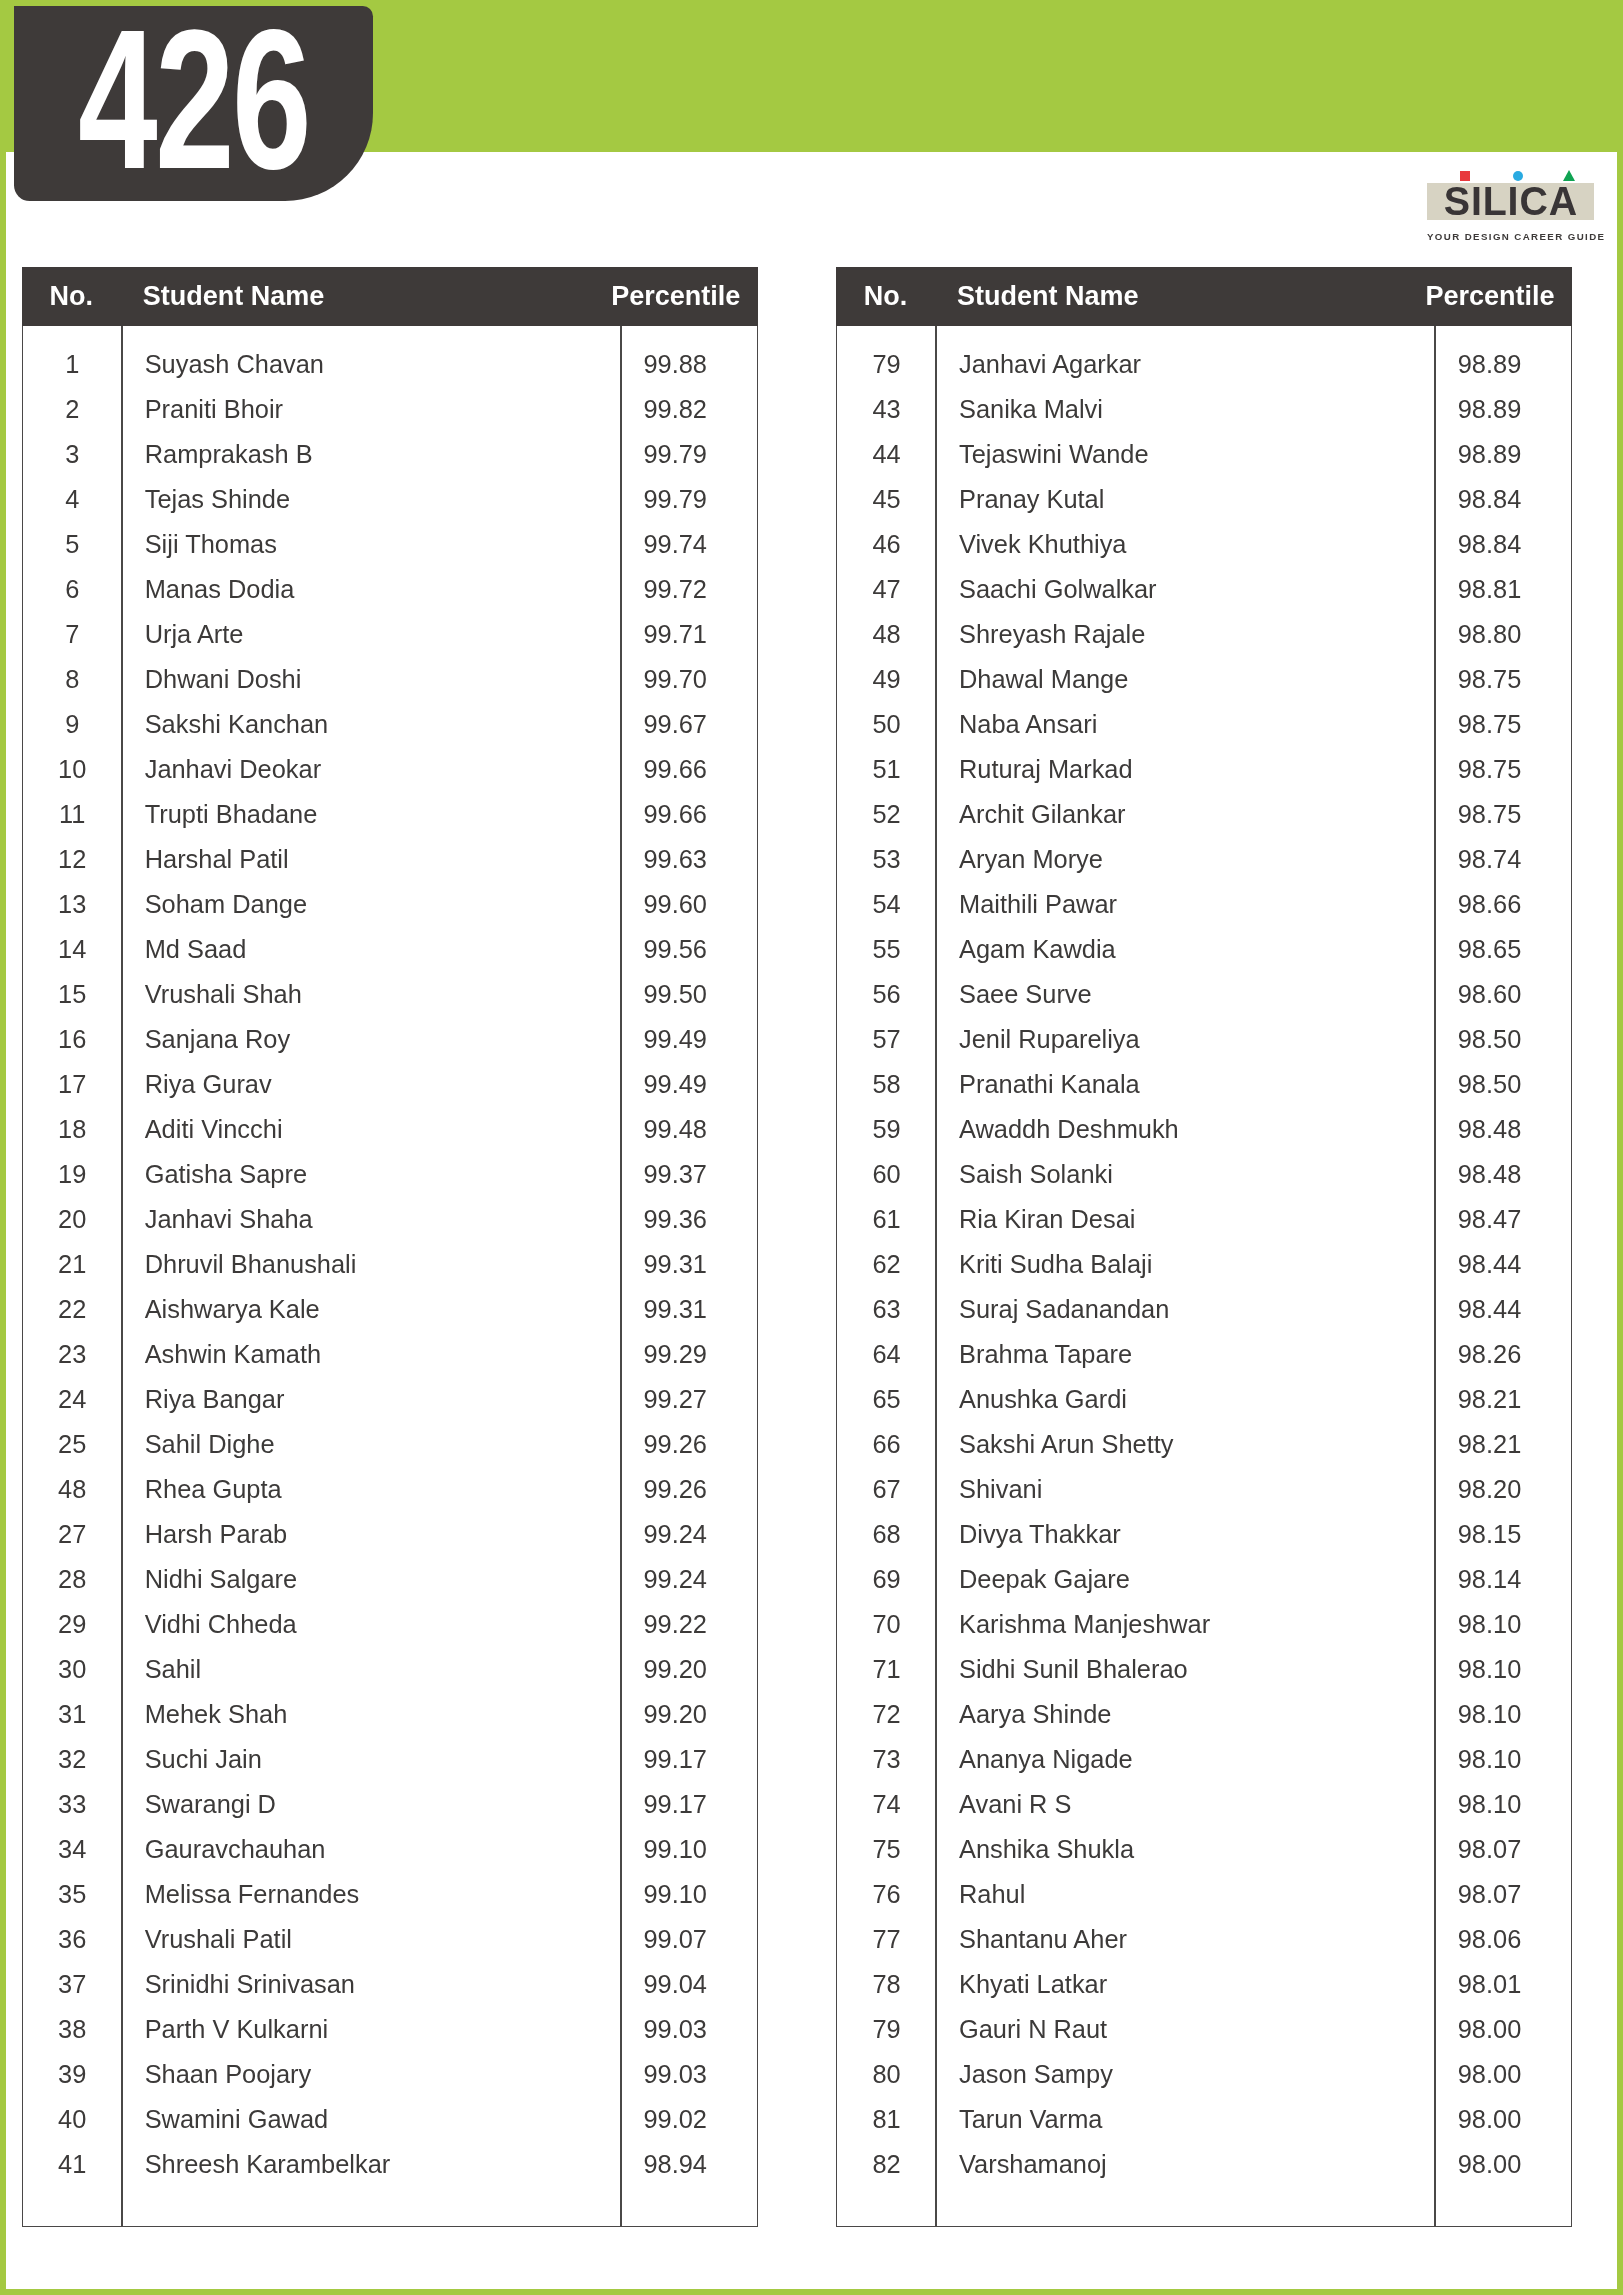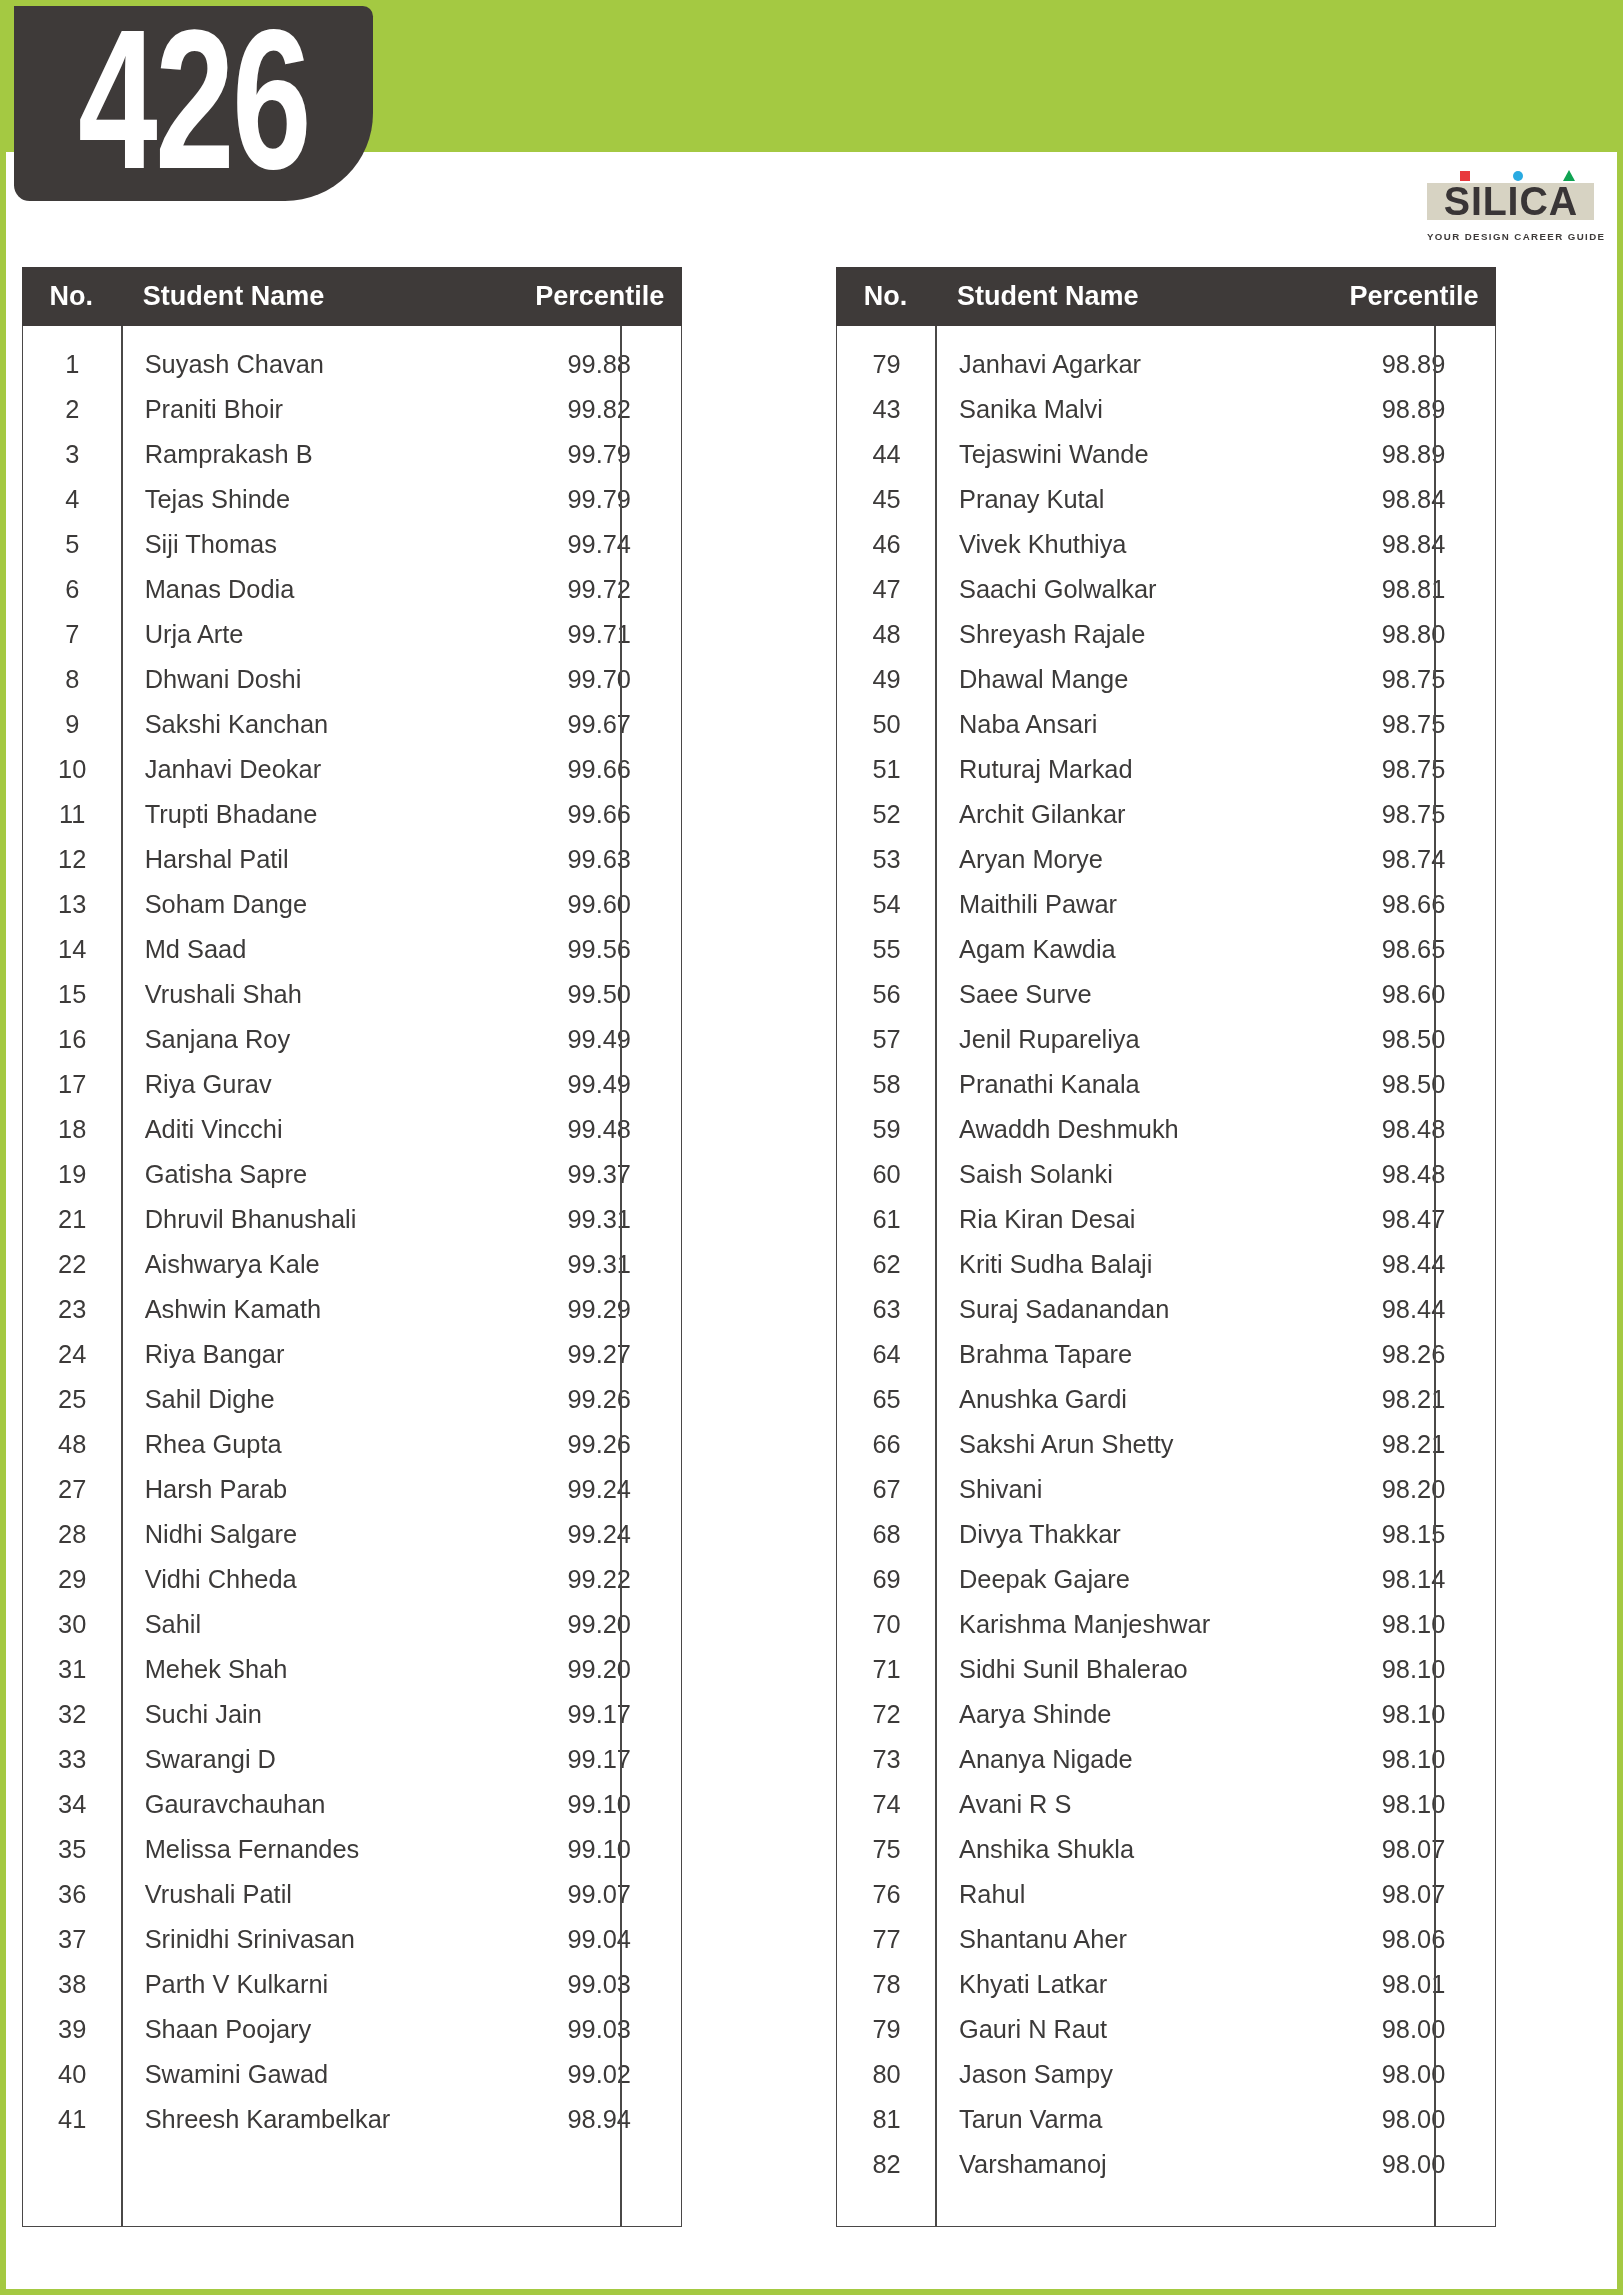--- a/index.html
+++ b/index.html
@@ -61,21 +61,21 @@
     position:absolute; left:136px; top:-13px; width:0; height:0;
     border-left:6.5px solid transparent; border-right:6.5px solid transparent;
     border-bottom:11px solid #0fa352;
   }
   .logo-tagline {
     margin-top:11px; text-align:center;
     color:#3d3a39; font-weight:bold; font-size:9.7px; letter-spacing:1.4px;
     white-space:nowrap;
   }
   
-  .table { position:absolute; top:261px; width:660px; }
+  .table { position:absolute; top:261px; width:736px; }
   .table.left  { left:15.7px; }
   .table.right { left:830px; }
   .thead {
     height:59px; background:#3e3a39; color:#ffffff;
     display:flex; align-items:center;
     font-size:27px; font-weight:bold;
   }
   .th-no   { width:99px; text-align:center; }
   .th-name { flex:1; padding-left:22px; }
   .th-pct  { width:164px; text-align:center; }
@@ -237,20 +237,25 @@
     <div class="cell-name">Aditi Vincchi</div>
     <div class="cell-pct">99.48</div>
   </div>
 
   <div class="row">
     <div class="cell-no">19</div>
     <div class="cell-name">Gatisha Sapre</div>
     <div class="cell-pct">99.37</div>
   </div>
 
+  <div class="row">
+    <div class="cell-no">20</div>
+    <div class="cell-name">Janhavi Shaha</div>
+    <div class="cell-pct">99.36</div>
+  </div>
 
   <div class="row">
     <div class="cell-no">21</div>
     <div class="cell-name">Dhruvil Bhanushali</div>
     <div class="cell-pct">99.31</div>
   </div>
 
   <div class="row">
     <div class="cell-no">22</div>
     <div class="cell-name">Aishwarya Kale</div>

